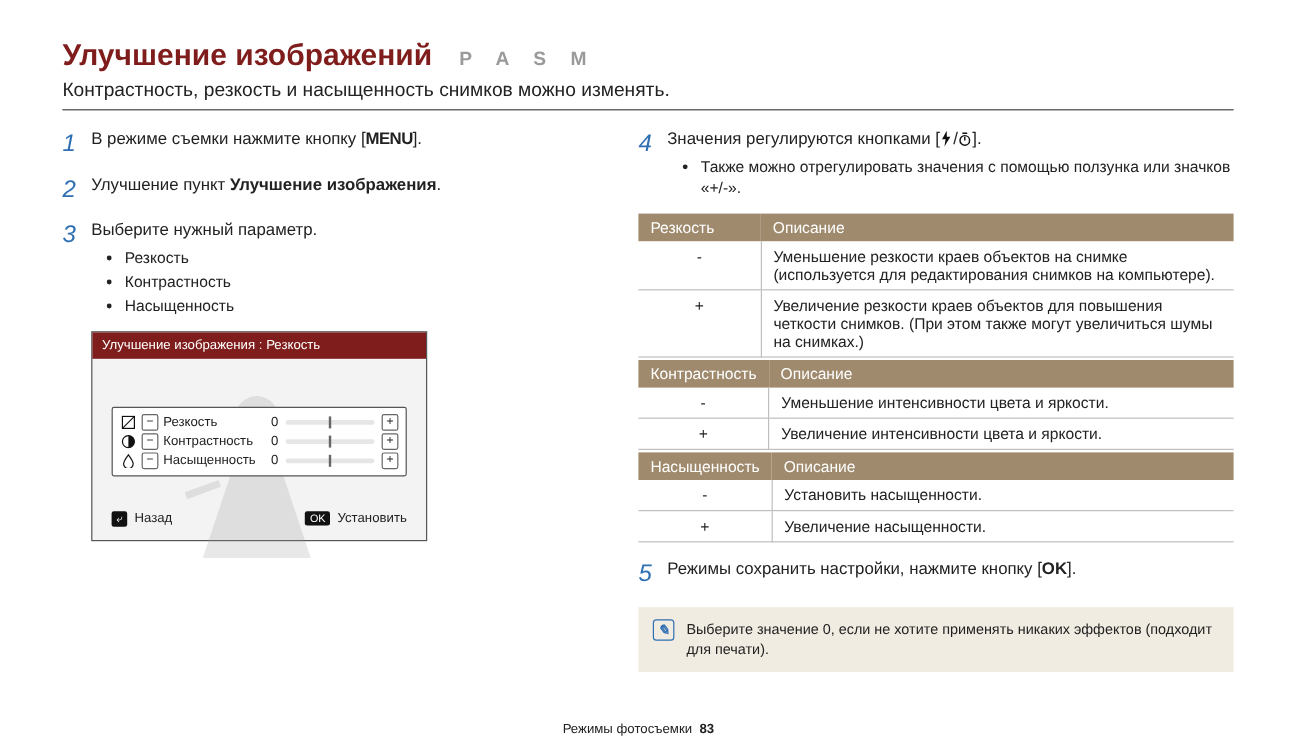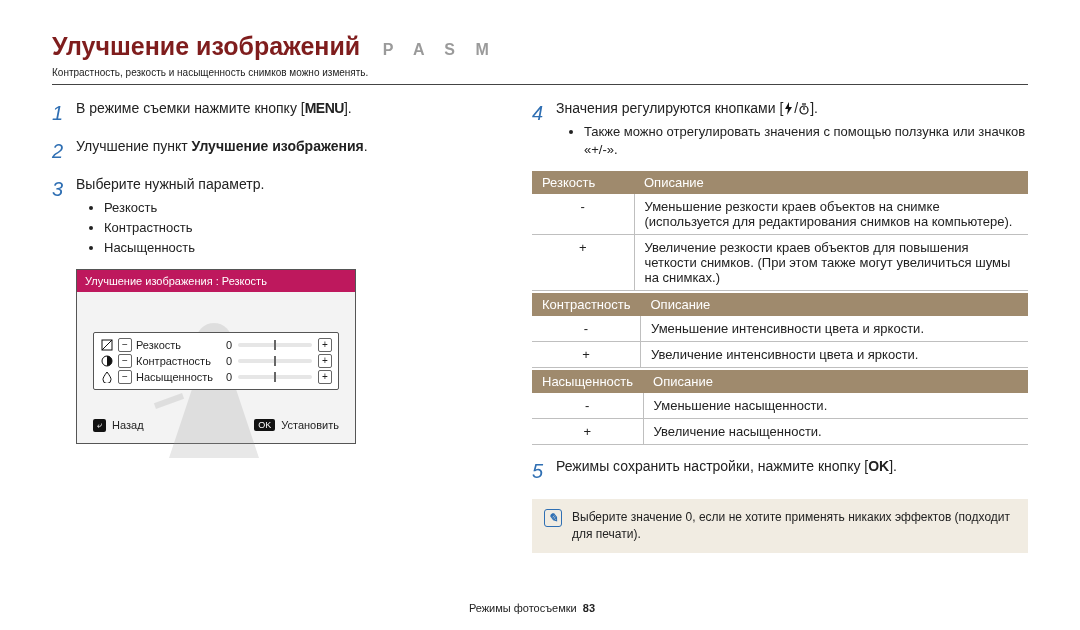--- a/index.html
+++ b/index.html
@@ -6,21 +6,21 @@
   body {
     width: 1080px; height: 630px; background: #fff;
     font-family: "Segoe UI", Arial, sans-serif;
     color: #222;
     position: relative;
   }
   .page { padding: 32px 52px 0 52px; }
   .title-line { margin-bottom: 6px; }
   .title { color: #7f1d1d; font-size: 25px; font-weight: 600; display: inline; }
   .modes { color: #9a9a9a; font-size: 16px; letter-spacing: 8px; margin-left: 18px; font-weight: 600; }
-  .subtitle { font-size: 10px; margin-top: 2px; }
+  .subtitle { font-size: 16px; margin-top: 2px; }
   .hr { border-top: 1px solid #444; margin: 6px 0 14px 0; }
   .cols { display: flex; gap: 40px; font-size: 14px; }
   .left { width: 440px; }
   .right { flex: 1; }
 
   .step { display: flex; margin-bottom: 10px; line-height: 1.4; }
   .step .num { color: #2f6fb3; font-size: 20px; font-style: italic; font-weight: 300; width: 24px; flex-shrink: 0; }
   .step .body {}
   .step .body ul { list-style: disc; padding-left: 28px; margin-top: 4px; font-size: 13px; }
   .step .body ul li { margin: 2px 0; }
@@ -31,21 +31,21 @@
 
   
   .lcd {
     width: 280px; height: 175px; margin-left: 24px; margin-top: 4px;
     border: 1px solid #555;
     background: #f3f3f3;
     position: relative;
     font-size: 11px;
   }
   .lcd .header {
-    background: #be185d; color: #fff; padding: 5px 8px;
+    background: #7f1d1d; color: #fff; padding: 5px 8px;
   }
   .lcd .faint {
     position: absolute; top: 38px; left: 62px; width: 150px;
     opacity: 0.22; pointer-events: none;
   }
   .lcd .panel {
     position: absolute; left: 16px; right: 16px; top: 62px;
     background: #fff; border: 1px solid #555; border-radius: 2px;
     padding: 4px 0;
   }
@@ -260,21 +260,21 @@
         </table>
       <div class="tbl-gap"></div>
       <table class="tbl">
         <tbody>
             <tr>
               <th>Насыщенность</th>
               <th>Описание</th>
             </tr>
         <tr>
               <td>-</td>
-              <td>Уменьшение насыщенности.</td>
+              <td>Установить насыщенности.</td>
             </tr>
         <tr>
               <td>+</td>
               <td>Увеличение насыщенности.</td>
             </tr>
       </tbody>
         </table>
 
       <div class="step" style="margin-top:12px">
         <div class="num">5</div>

